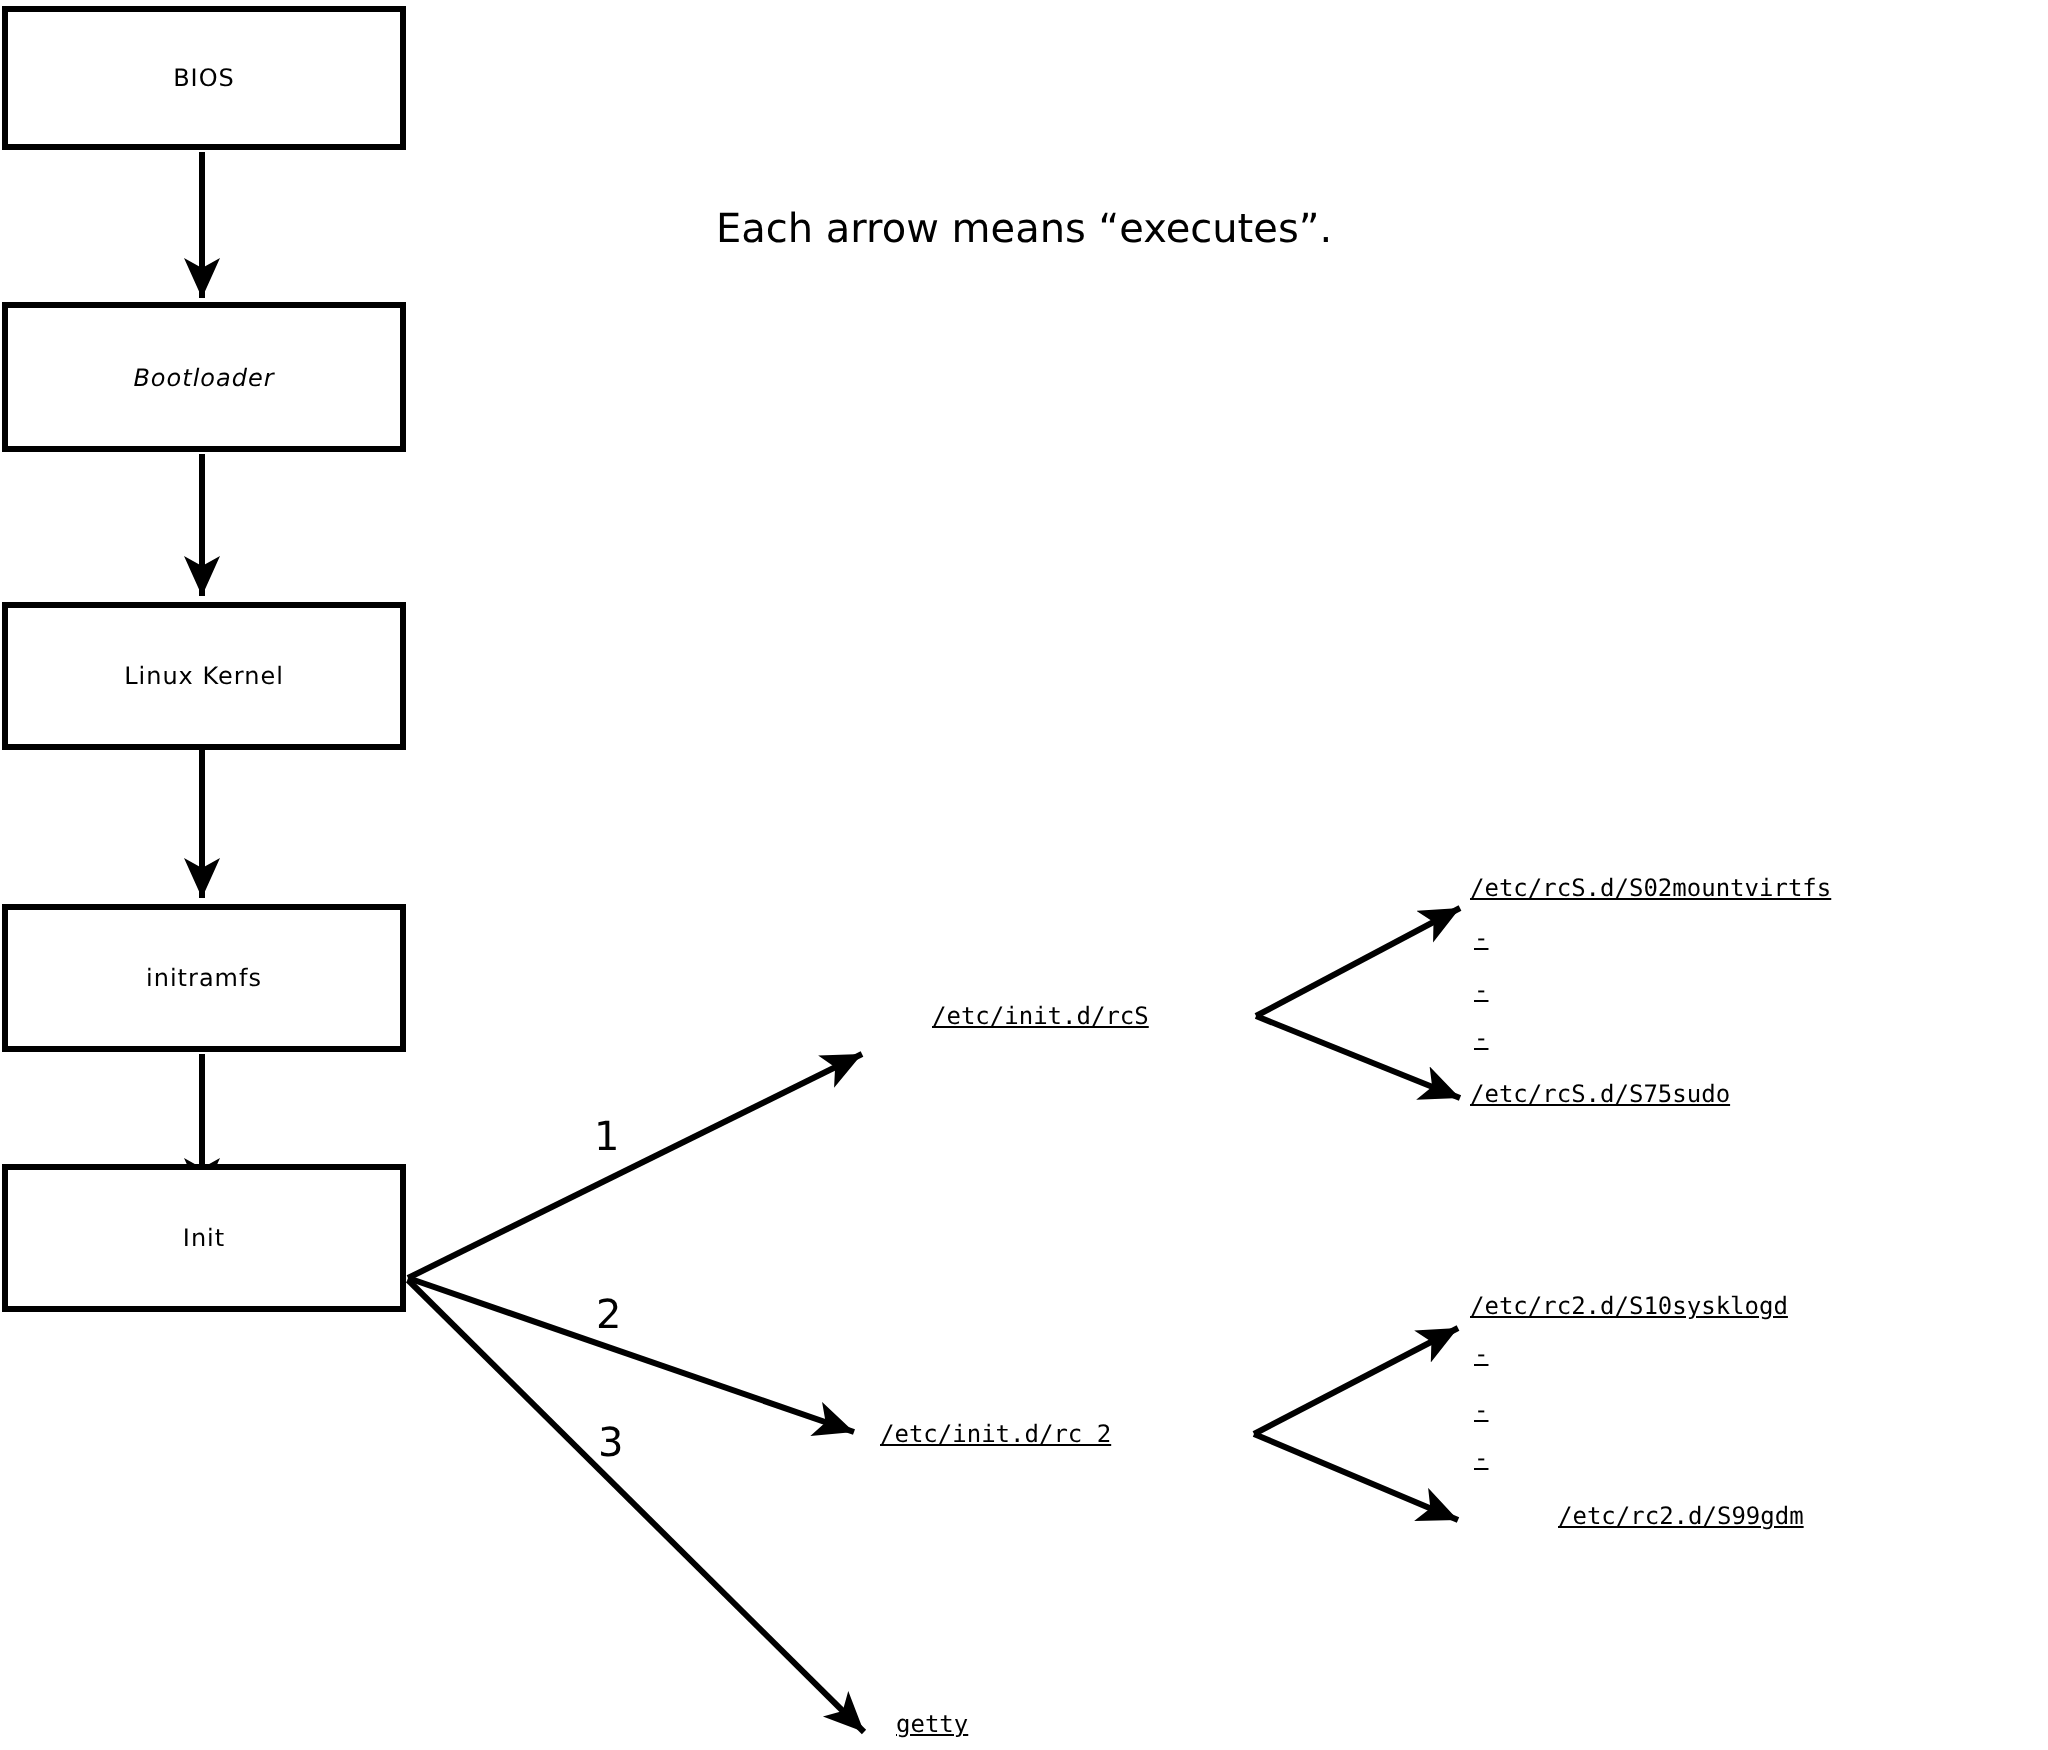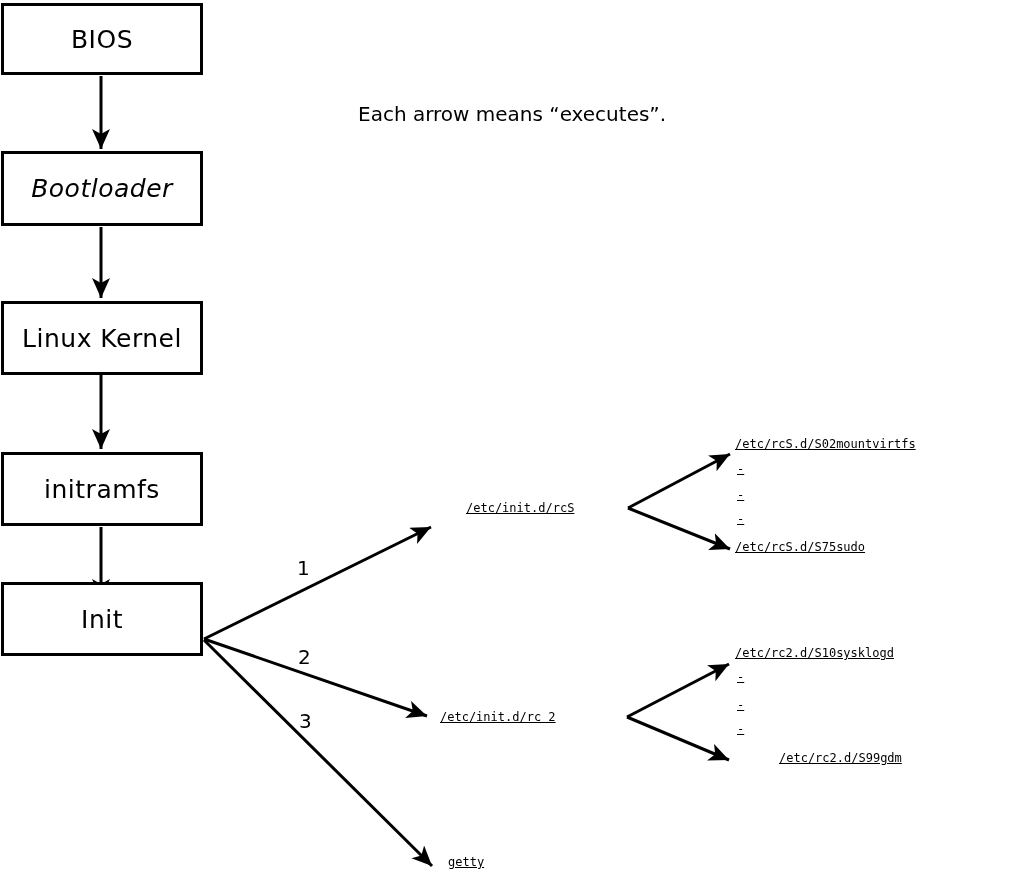--- a/index.html
+++ b/index.html
@@ -30,21 +30,21 @@
   }
   .node {
     position: absolute;
     left: 1px;
     width: 196px;
     border: 3px solid #000000;
     background: #ffffff;
     display: flex;
     align-items: center;
     justify-content: center;
-    font-size: 25px;
+    font-size: 12px;
     letter-spacing: 0.5px;
   }
   .note {
     position: absolute;
     left: 358px;
     top: 102px;
     font-size: 20px;
   }
   .num {
     position: absolute;

